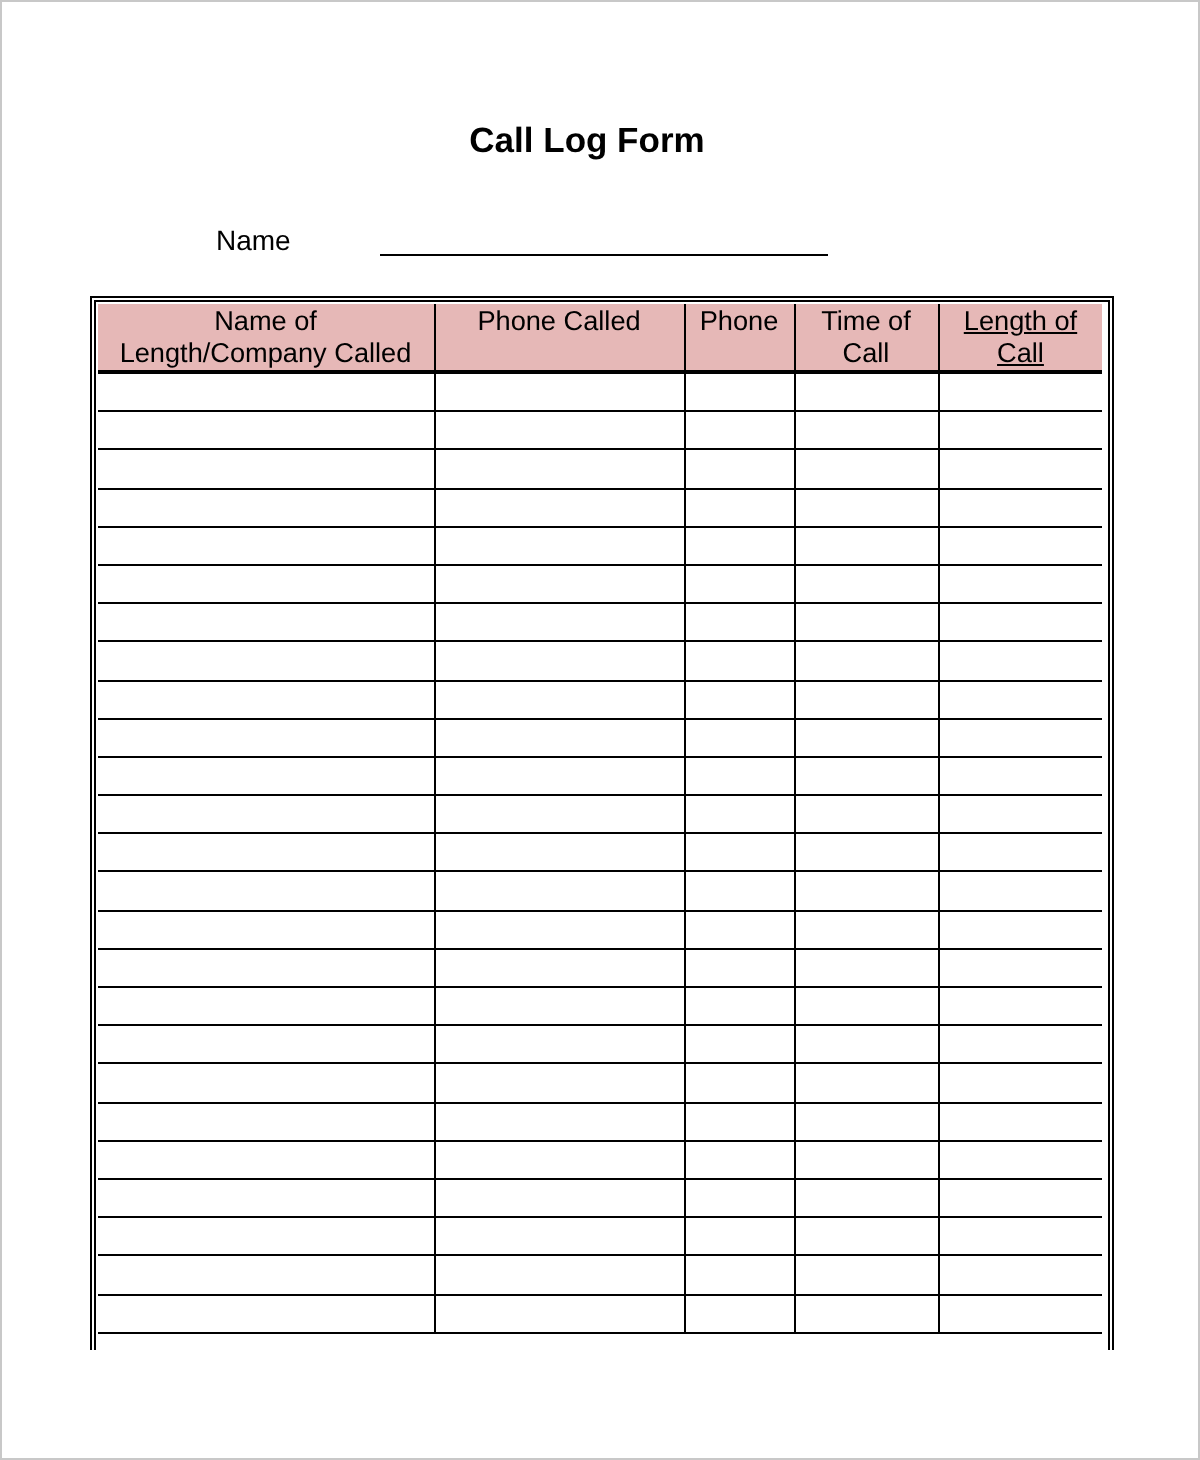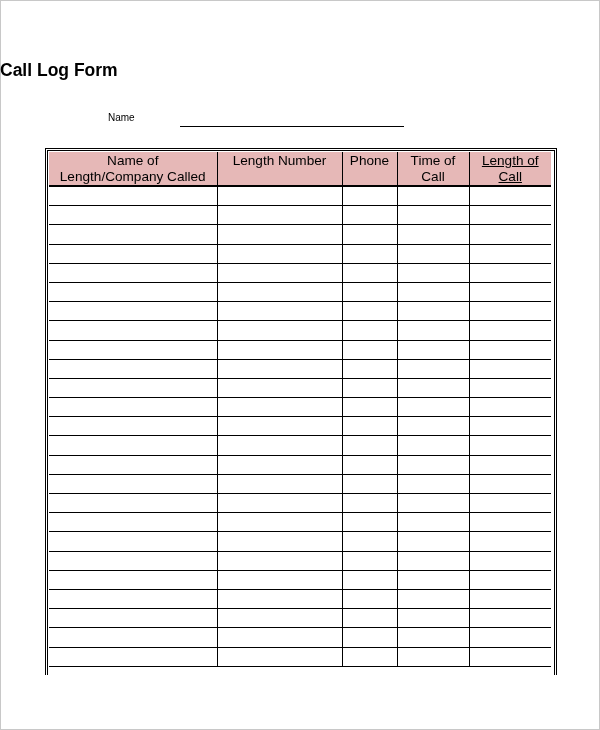--- a/index.html
+++ b/index.html
@@ -1,21 +1,21 @@
 <!DOCTYPE html>
 <html><head>
 <meta charset="utf-8">
 <style>
   html, body { margin:0; padding:0; }
   body { width:600px; height:730px; background:#fff; position:relative; overflow:hidden;
          font-family:"Liberation Sans", sans-serif; color:#000; }
   .page-frame { position:absolute; left:0; top:0; width:598px; height:728px; border:1px solid #c8c8c8; }
-  .title { position:absolute; left:0; width:587px; top:60px; 
+  .title { position:absolute; left:0; width:587px; top:60px; text-align:center;
            font-weight:bold; font-size:17.5px; }
-  .name-row { position:absolute; left:108px; top:112px; font-size:10px; display:flex; align-items:flex-start;gap:40px; }
+  .name-row { position:absolute; left:108px; top:112px; font-size:14px; display:flex; align-items:flex-end;gap:40px; }
   .name-line { display:inline-block; width:224px; border-bottom:1.3px solid #000; height:14px; margin-left:5px; }
   .table-wrap { position:absolute; left:45px; top:148px; width:504px;
                 border-left:3px double #000; border-right:3px double #000; border-top:3px double #000;
                 height:523px; padding:1px 1px 0 1px; }
   table { border-collapse:collapse; width:502px; table-layout:fixed; }
   th { background:#e6b8b7; font-weight:normal; font-size:13.6px; line-height:16px;
        vertical-align:top; padding:1px 2px 0 2px; border-right:1.2px solid #000;
        border-bottom:2.5px solid #000; height:31px; text-align:center;margin-left:44px; }
   td { height:18.2px; border-right:1.2px solid #000; border-bottom:1.3px solid #000; padding:0; }
   th:last-child, td:last-child { border-right:none;text-decoration:underline; }
@@ -37,21 +37,21 @@
     <colgroup>
       <col style="width:168px">
         <col style="width:125px">
         <col style="width:55px">
         <col style="width:72px">
         <col style="width:82px">
     </colgroup>
     <thead>
       <tr>
         <th><span>Name of</span><br><span>Length/Company Called</span></th>
-        <th><span>Length Number</span></th>
+        <th><span>Phone Called</span></th>
         <th><span>Phone</span></th>
         <th><span>Time of</span><br><span>Call</span></th>
         <th><span>Length of</span><br><span>Call</span></th>
       </tr>
     </thead>
     <tbody id="rows">
         <tr>
           <td></td>
           <td></td>
           <td></td>

